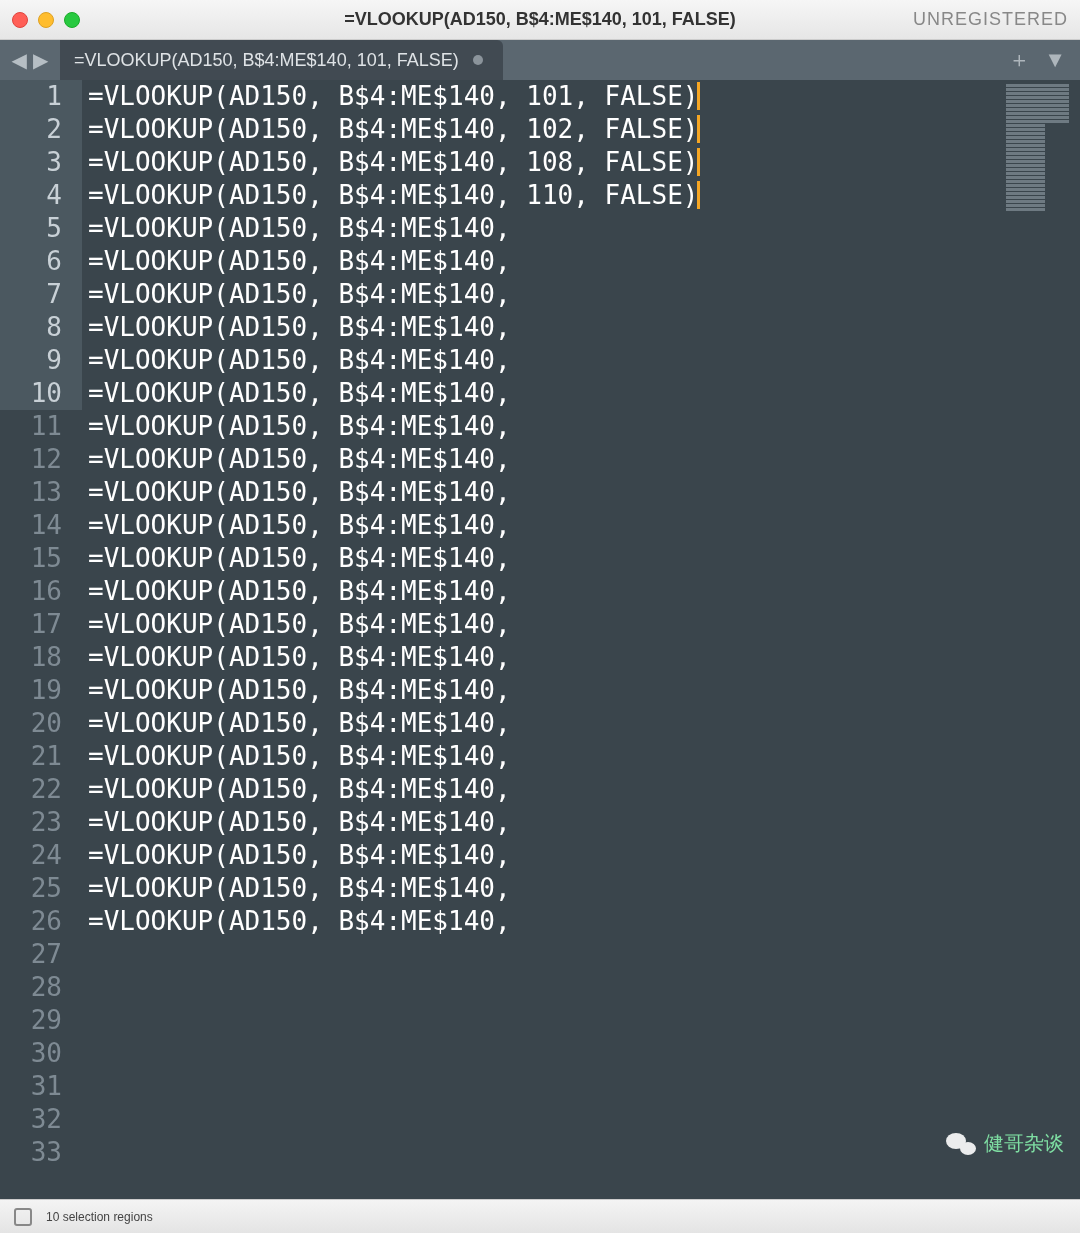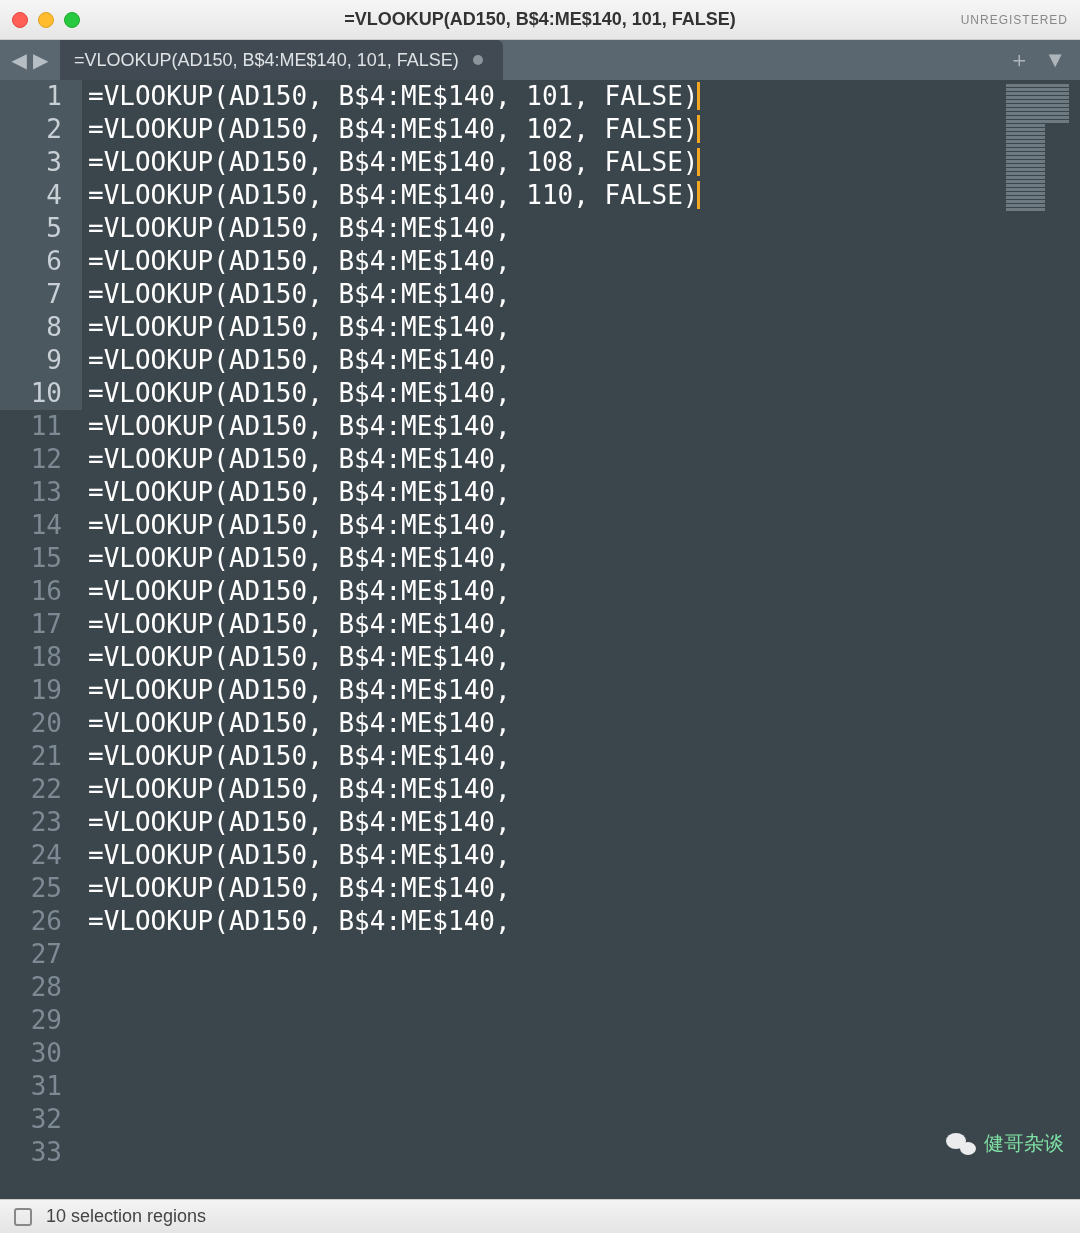--- a/index.html
+++ b/index.html
@@ -37,21 +37,21 @@
     position: absolute;
     left: 0; right: 0;
     text-align: center;
     font-size: 18px;
     font-weight: 600;
     color: #333;
     pointer-events: none;
   }
   .titlebar-right {
     margin-left: auto;
-    font-size: 12px;
+    font-size: 18px;
     color: #888;
     letter-spacing: 1px;
   }
   
   .tabbar {
     height: 40px;
     background: #5b6770;
     display: flex;
     align-items: stretch;
     position: relative;
@@ -156,21 +156,21 @@
   .minimap .mrow.short { width: 55%; }
   .minimap .mrow.long { width: 90%; }
   
   .statusbar {
     height: 34px;
     background: linear-gradient(#f4f4f4,#e4e4e4);
     border-top: 1px solid #ccc;
     display: flex;
     align-items: center;
     padding: 0 14px;
-    font-size: 18px;
+    font-size: 12px;
     color: #444;
     gap: 14px;
   }
   .status-icon {
     width: 18px; height: 18px; border: 2px solid #888; border-radius: 3px;
   }
   .status-right {
     margin-left: auto;
     display: flex;
     gap: 50px;

